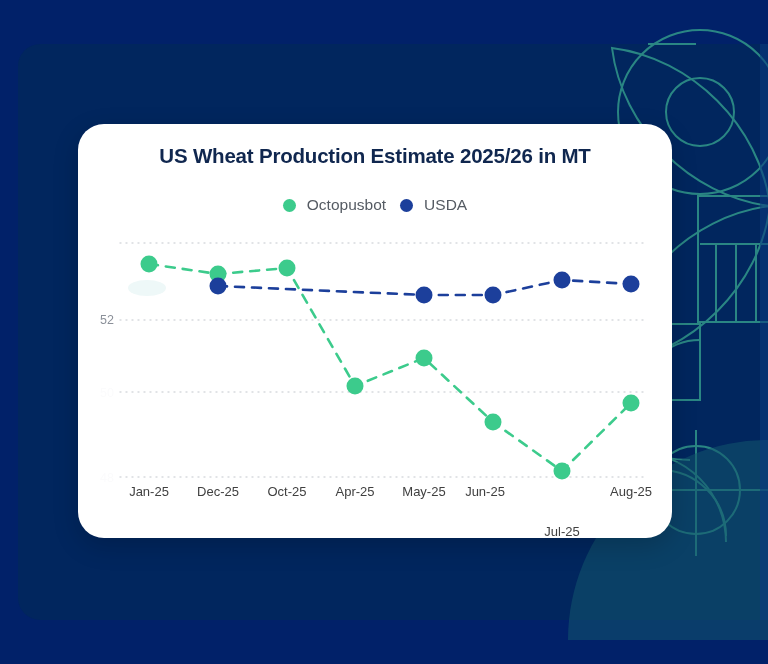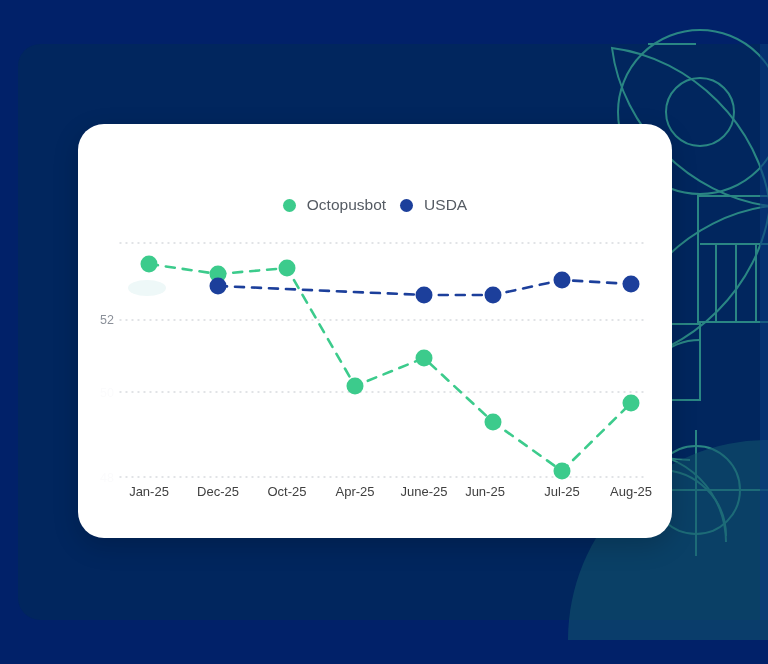--- a/index.html
+++ b/index.html
@@ -151,20 +151,21 @@
       </g>
 
       <path d="M768,440 A200,200 0 0 0 568,640 L768,640 Z" fill="#13566e" opacity="0.55" stroke="none"></path>
 
       <rect x="760" y="44" width="8" height="576" fill="#0b3a82" opacity="0.55" stroke="none"></rect>
     </svg>
   </div>
 
   <div class="card">
 
+    <div class="chart-title">US Wheat Production Estimate 2025/26 in MT</div>
 
     <div class="legend">
       <div class="legend-item">
         <span class="legend-dot" style="background:#3ccb8c"></span>
         <span class="legend-label">Octopusbot</span>
       </div>
       <div class="legend-item">
         <span class="legend-dot" style="background:#1c3f9b"></span>
         <span class="legend-label">USDA</span>
       </div>
@@ -208,20 +209,20 @@
           <circle cx="415" cy="171" r="8.5"></circle>
           <circle cx="484" cy="156" r="8.5"></circle>
           <circle cx="553" cy="160" r="8.5"></circle>
         </g>
       </svg>
 
       <div class="xlabel" style="left:36px;">Jan-25</div>
       <div class="xlabel" style="left:105px;">Dec-25</div>
       <div class="xlabel" style="left:174px;">Oct-25</div>
       <div class="xlabel" style="left:242px;">Apr-25</div>
-      <div class="xlabel" style="left:311px;">June-25</div>
+      <div class="xlabel" style="left:311px;">May-25</div>
       <div class="xlabel" style="left:372px;">Jun-25</div>
-      <div class="xlabel" style="left:449px;">Jul-25</div>
+      <div class="xlabel" style="left:449px;margin-top:40px;">Jul-25</div>
       <div class="xlabel" style="left:518px;">Aug-25</div>
 
     </div>
   </div>
 </div>
 
 </body></html>

